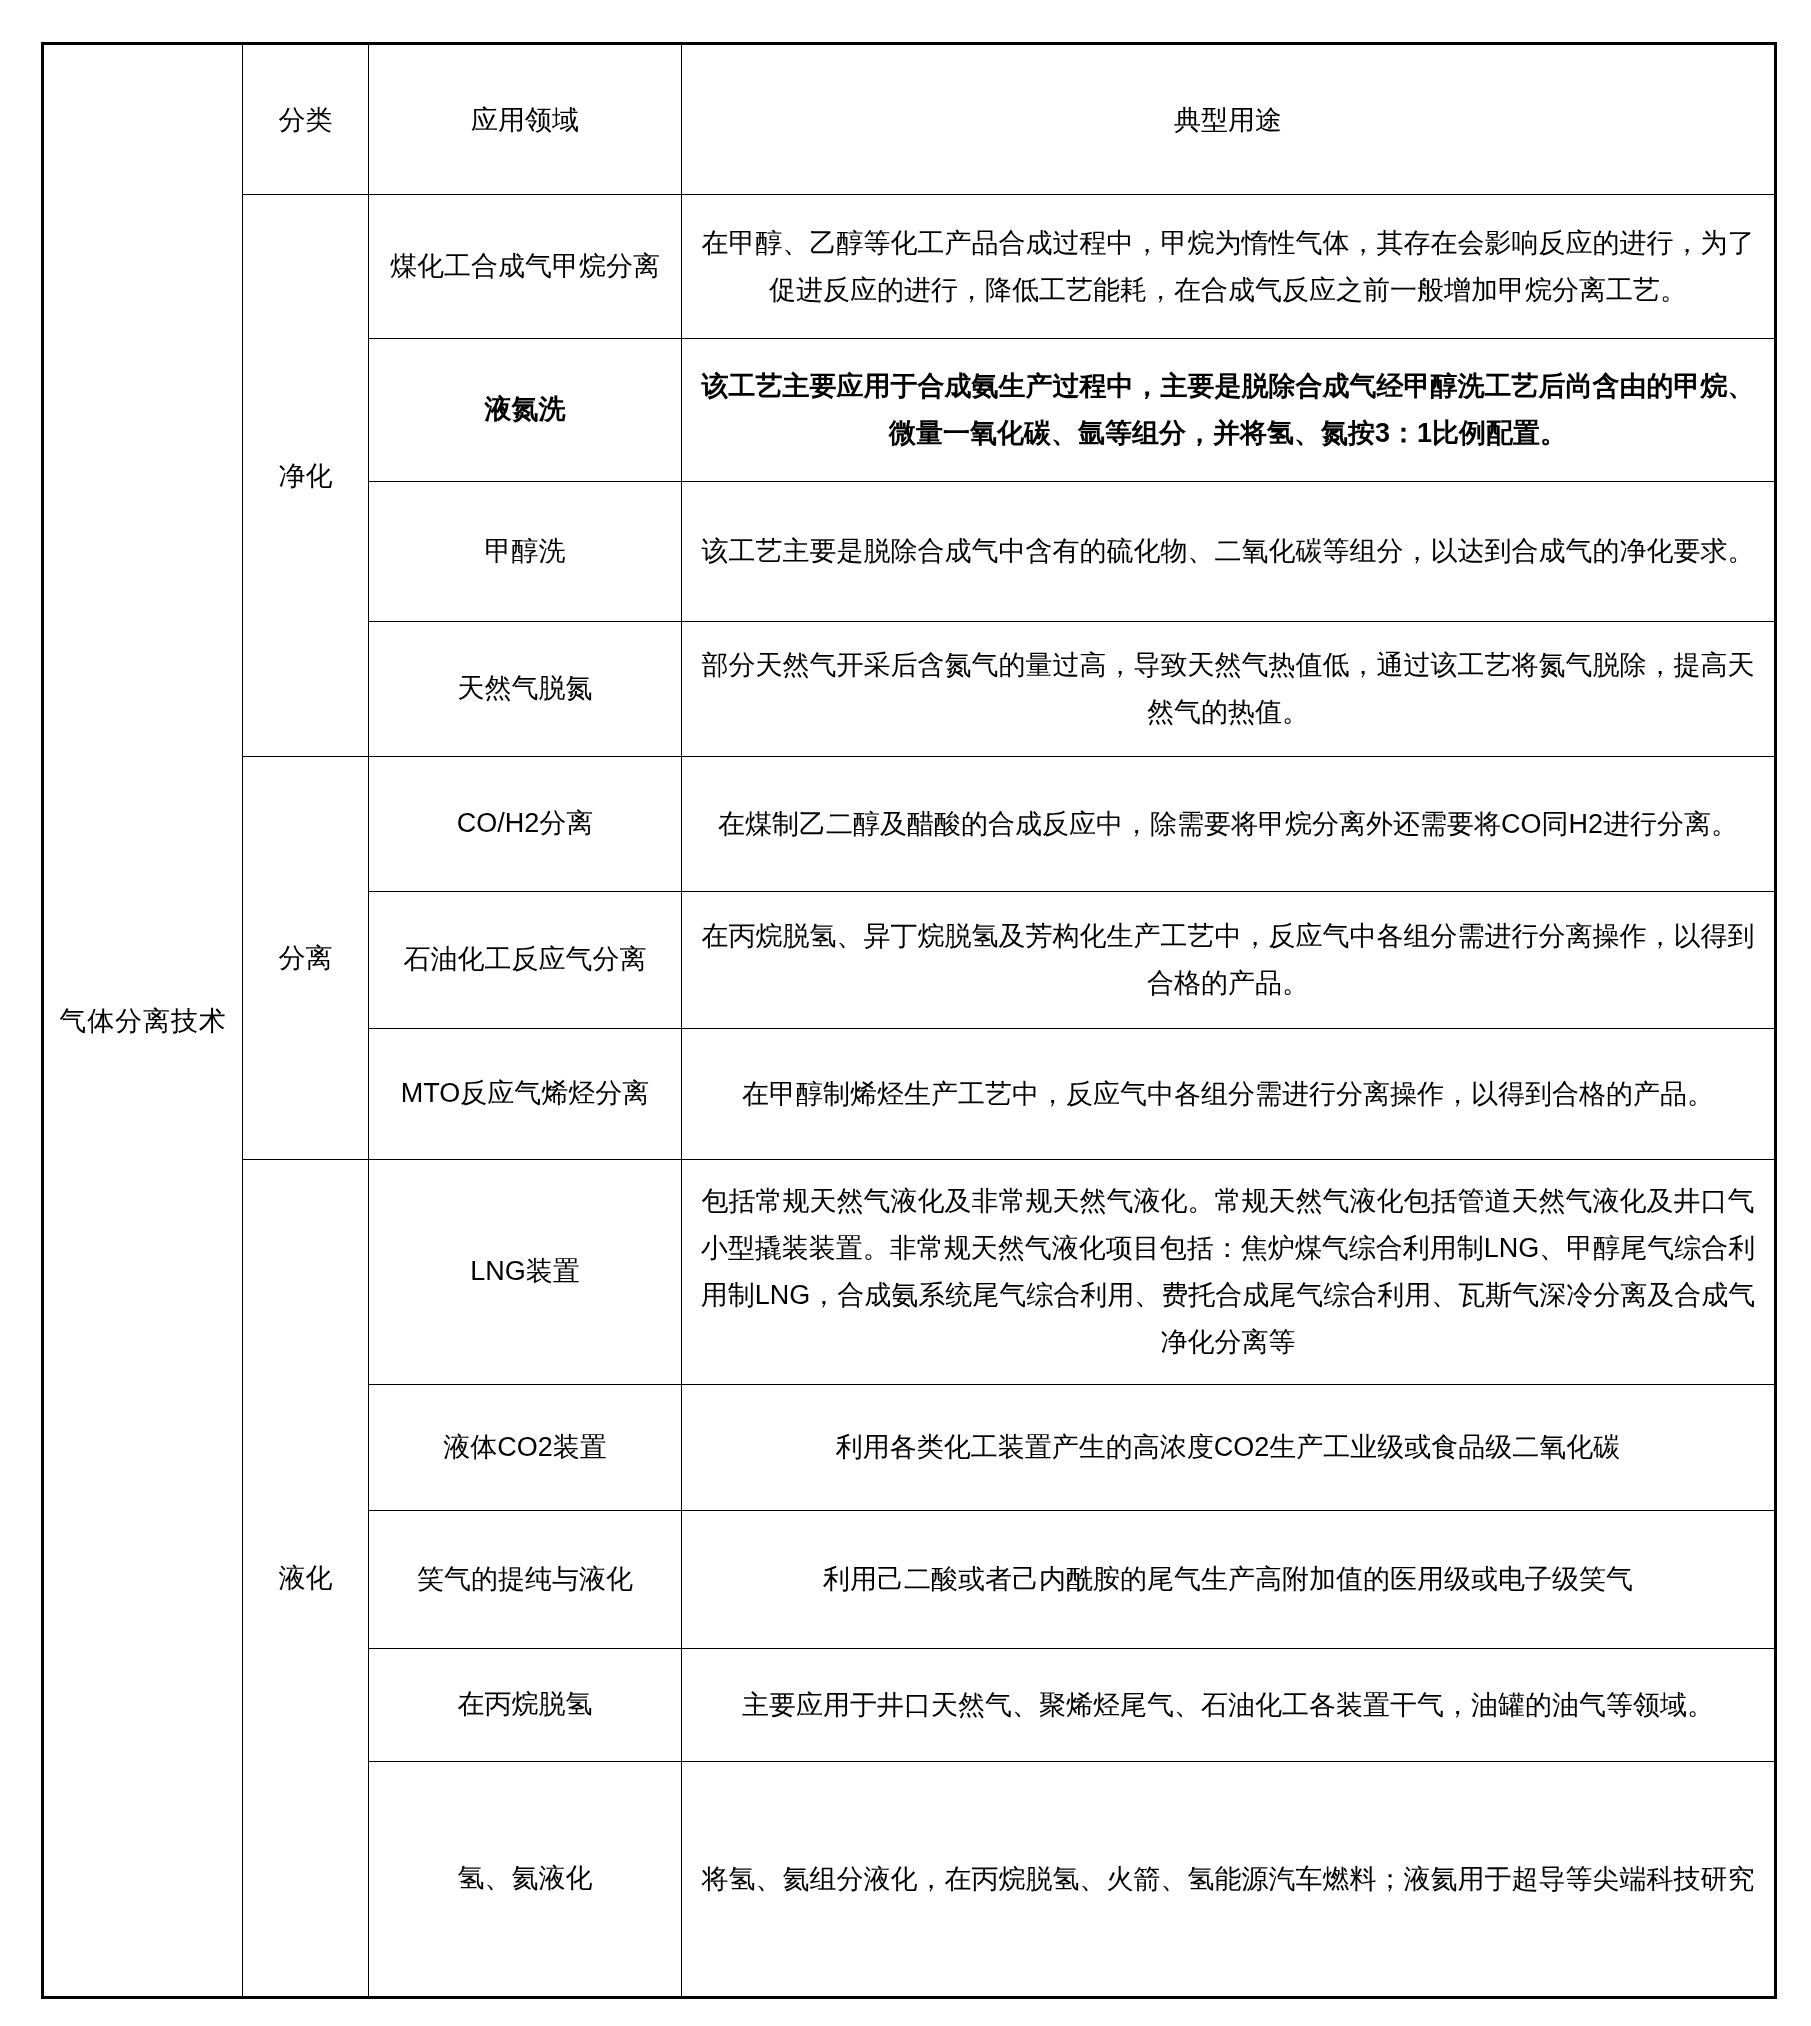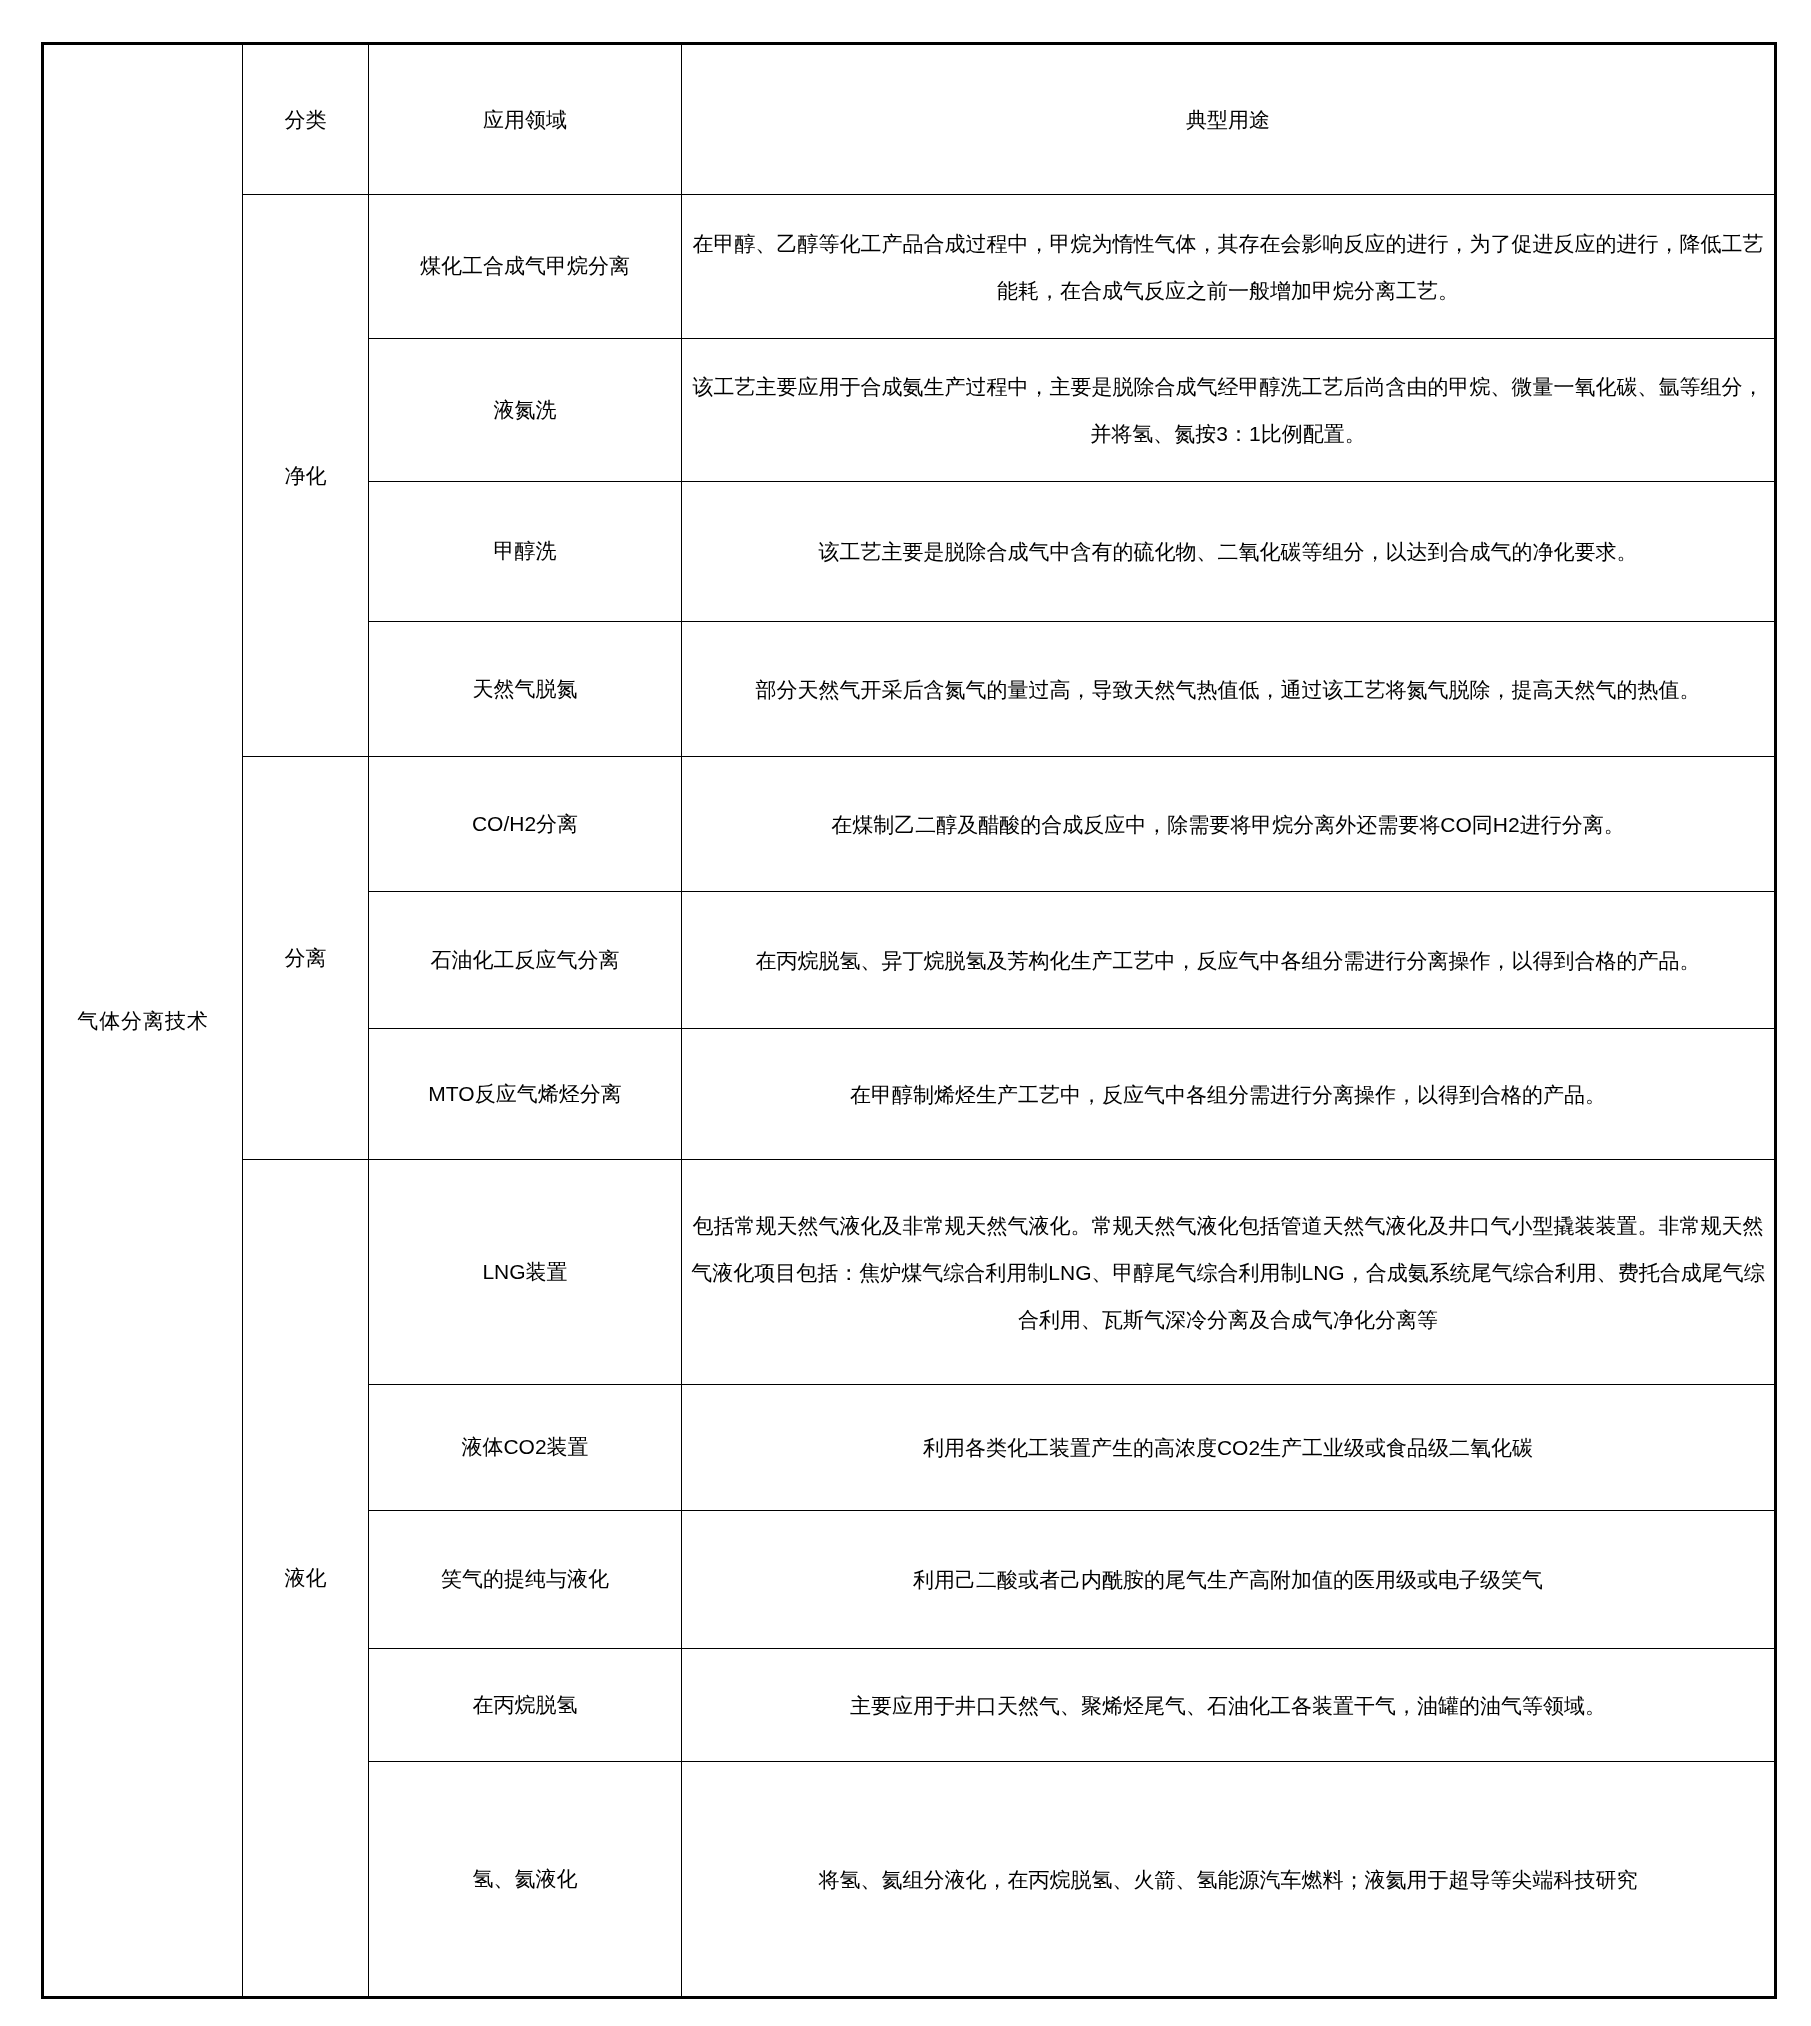--- a/index.html
+++ b/index.html
@@ -18,21 +18,21 @@
   }
   table.gas-table {
     border-collapse: collapse;
     table-layout: fixed;
     width: 1733px;
     border: 3.6px solid #000000;
     background: #ffffff;
   }
   table.gas-table td {
     border: 1.8px solid #000000;
-    font-size: 21px;
+    font-size: 27px;
     color: #000000;
     vertical-align: middle;
     text-align: center;
     padding: 5.4px 9px;
     box-sizing: border-box;
     overflow: hidden;
   }
   td.root-cell {
     text-align: center;
     font-size: 27px;
@@ -49,21 +49,21 @@
     text-align: center;
     line-height: 47px;
     padding: 5.4px 12.6px;
   }
   td.header-cell {
     text-align: center;
   }
   
   tr.r-h  { height: 151px; }
   tr.r-0  { height: 144px; }
-  tr.r-1  { height: 143px; }
+  tr.r-1  { height: 143px; font-weight: bold; }
   tr.r-2  { height: 140px; }
   tr.r-3  { height: 135px; }
   tr.r-4  { height: 135px; }
   tr.r-5  { height: 137px; margin-left: 30px; }
   tr.r-6  { height: 131px; border-radius: 30px; }
   tr.r-7  { height: 225px; }
   tr.r-8  { height: 126px; }
   tr.r-9  { height: 138px; }
   tr.r-10 { height: 113px; }
   tr.r-11 { height: 236px; }

